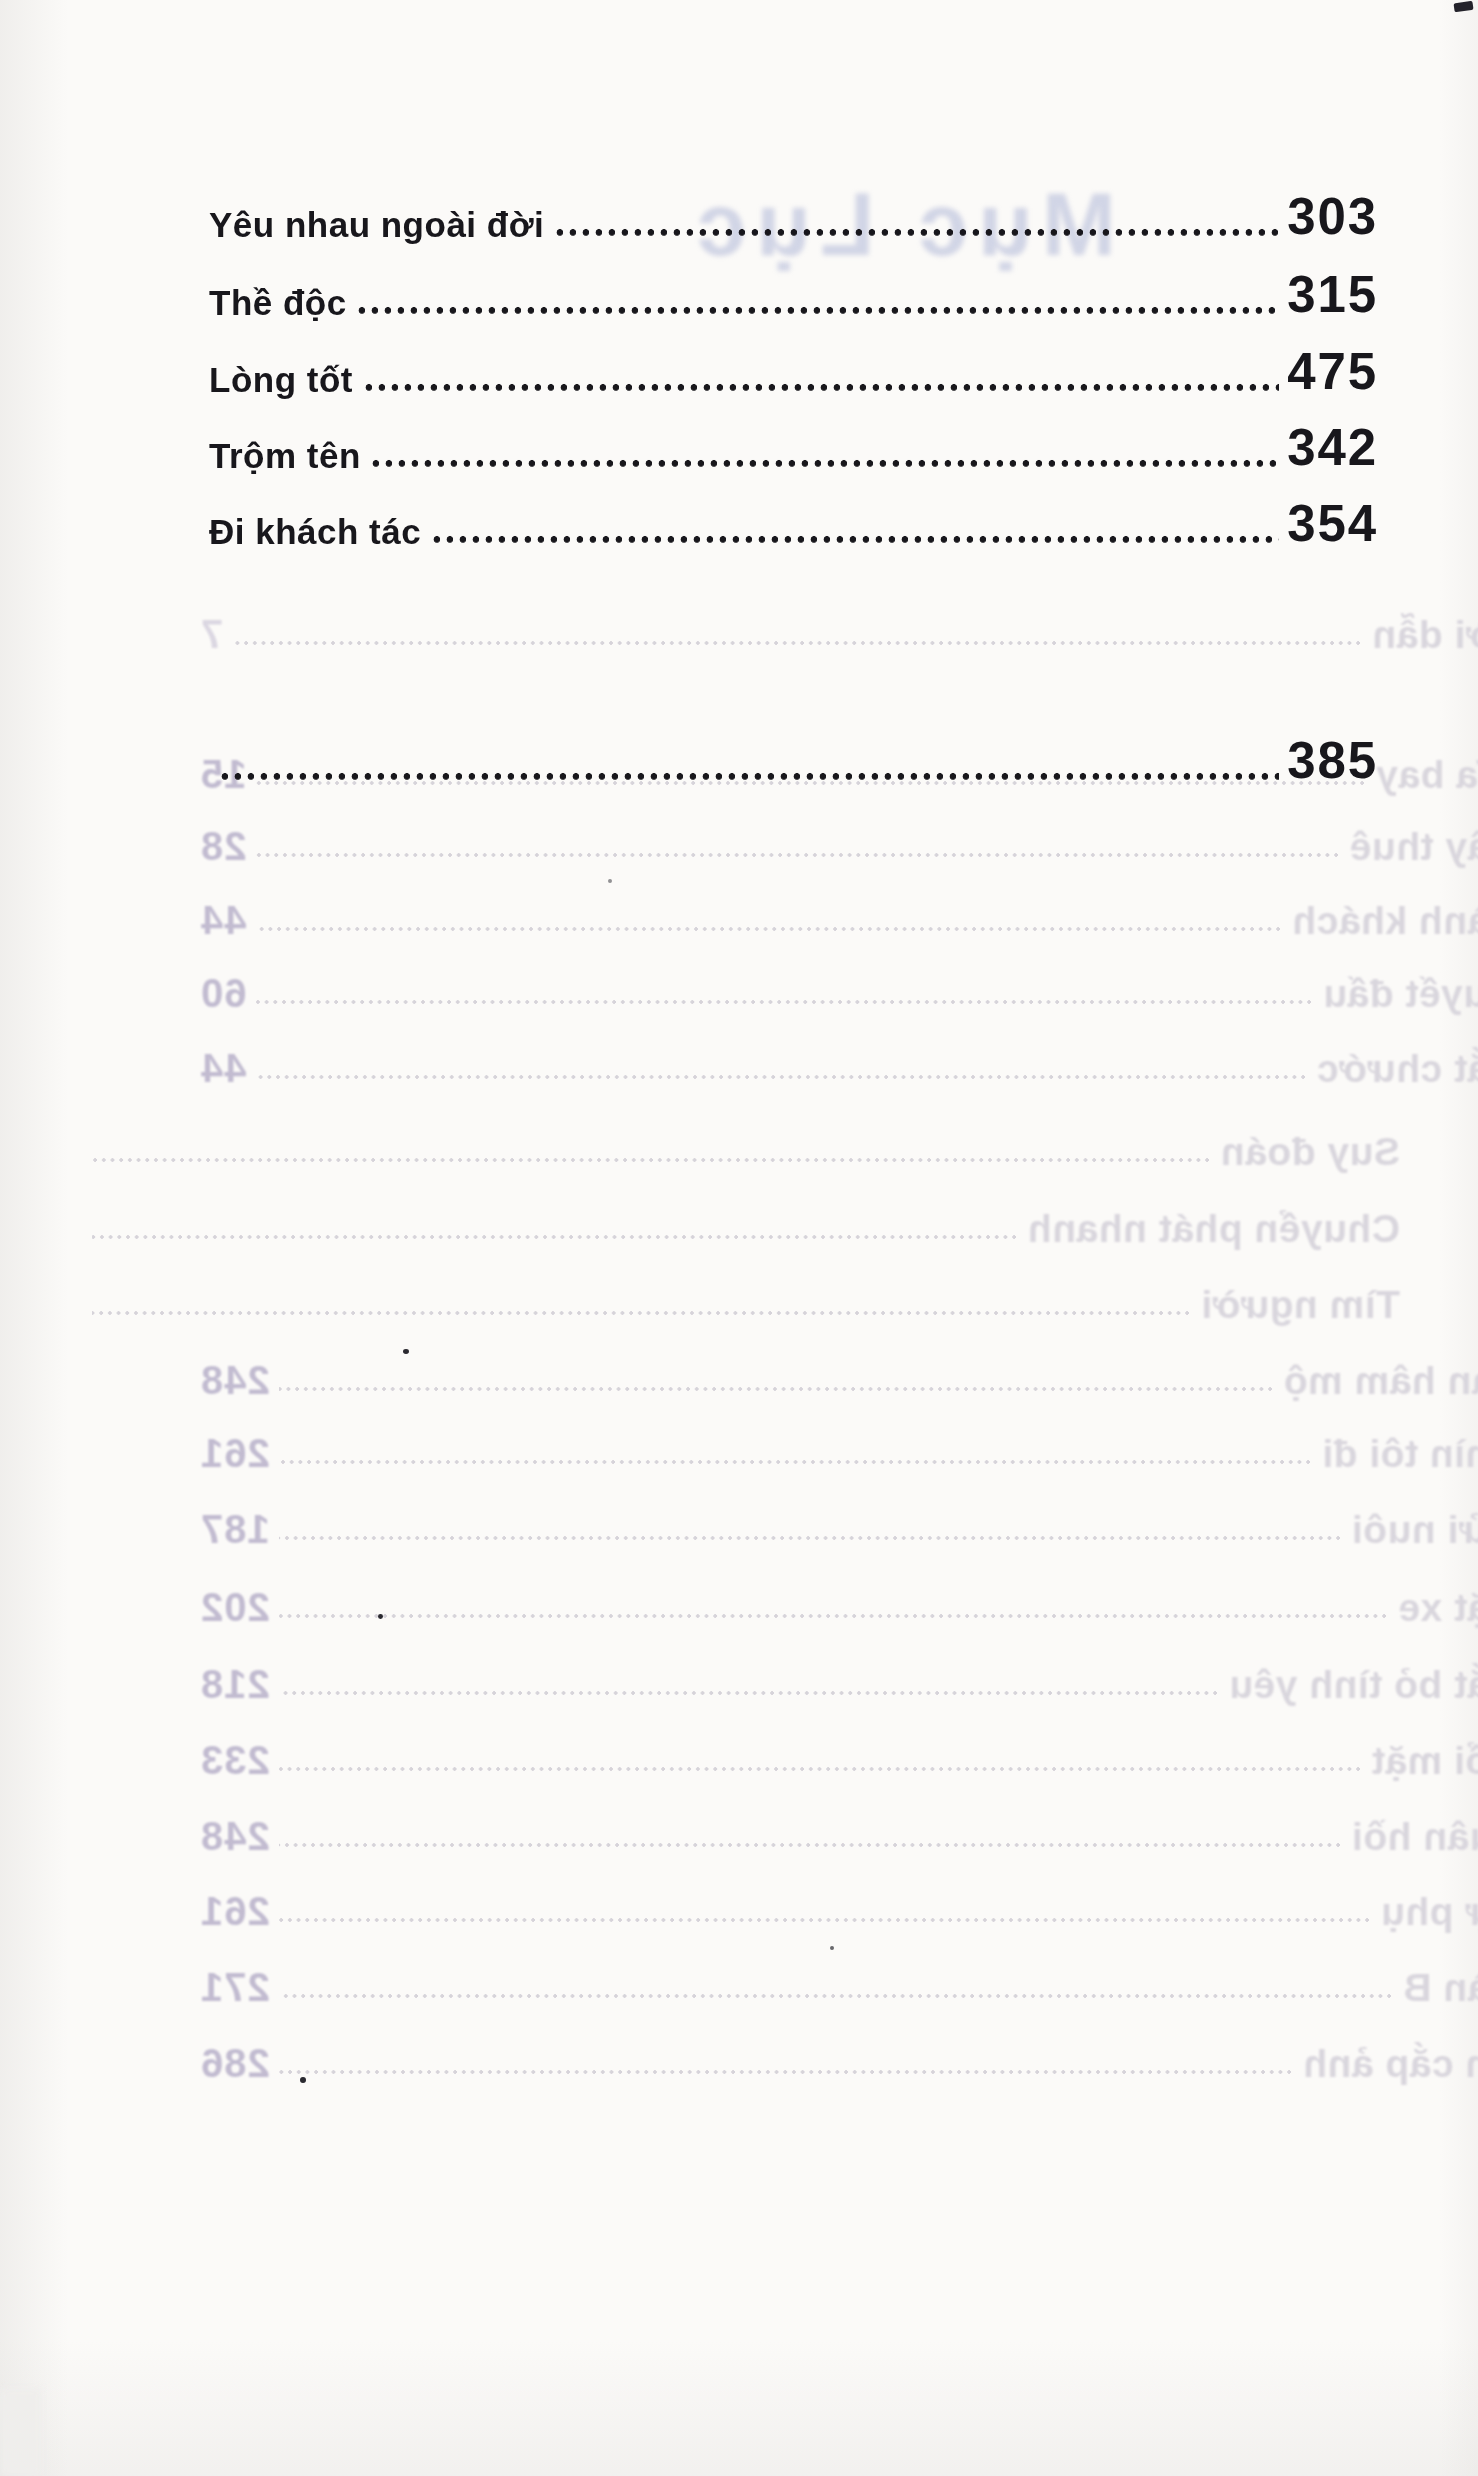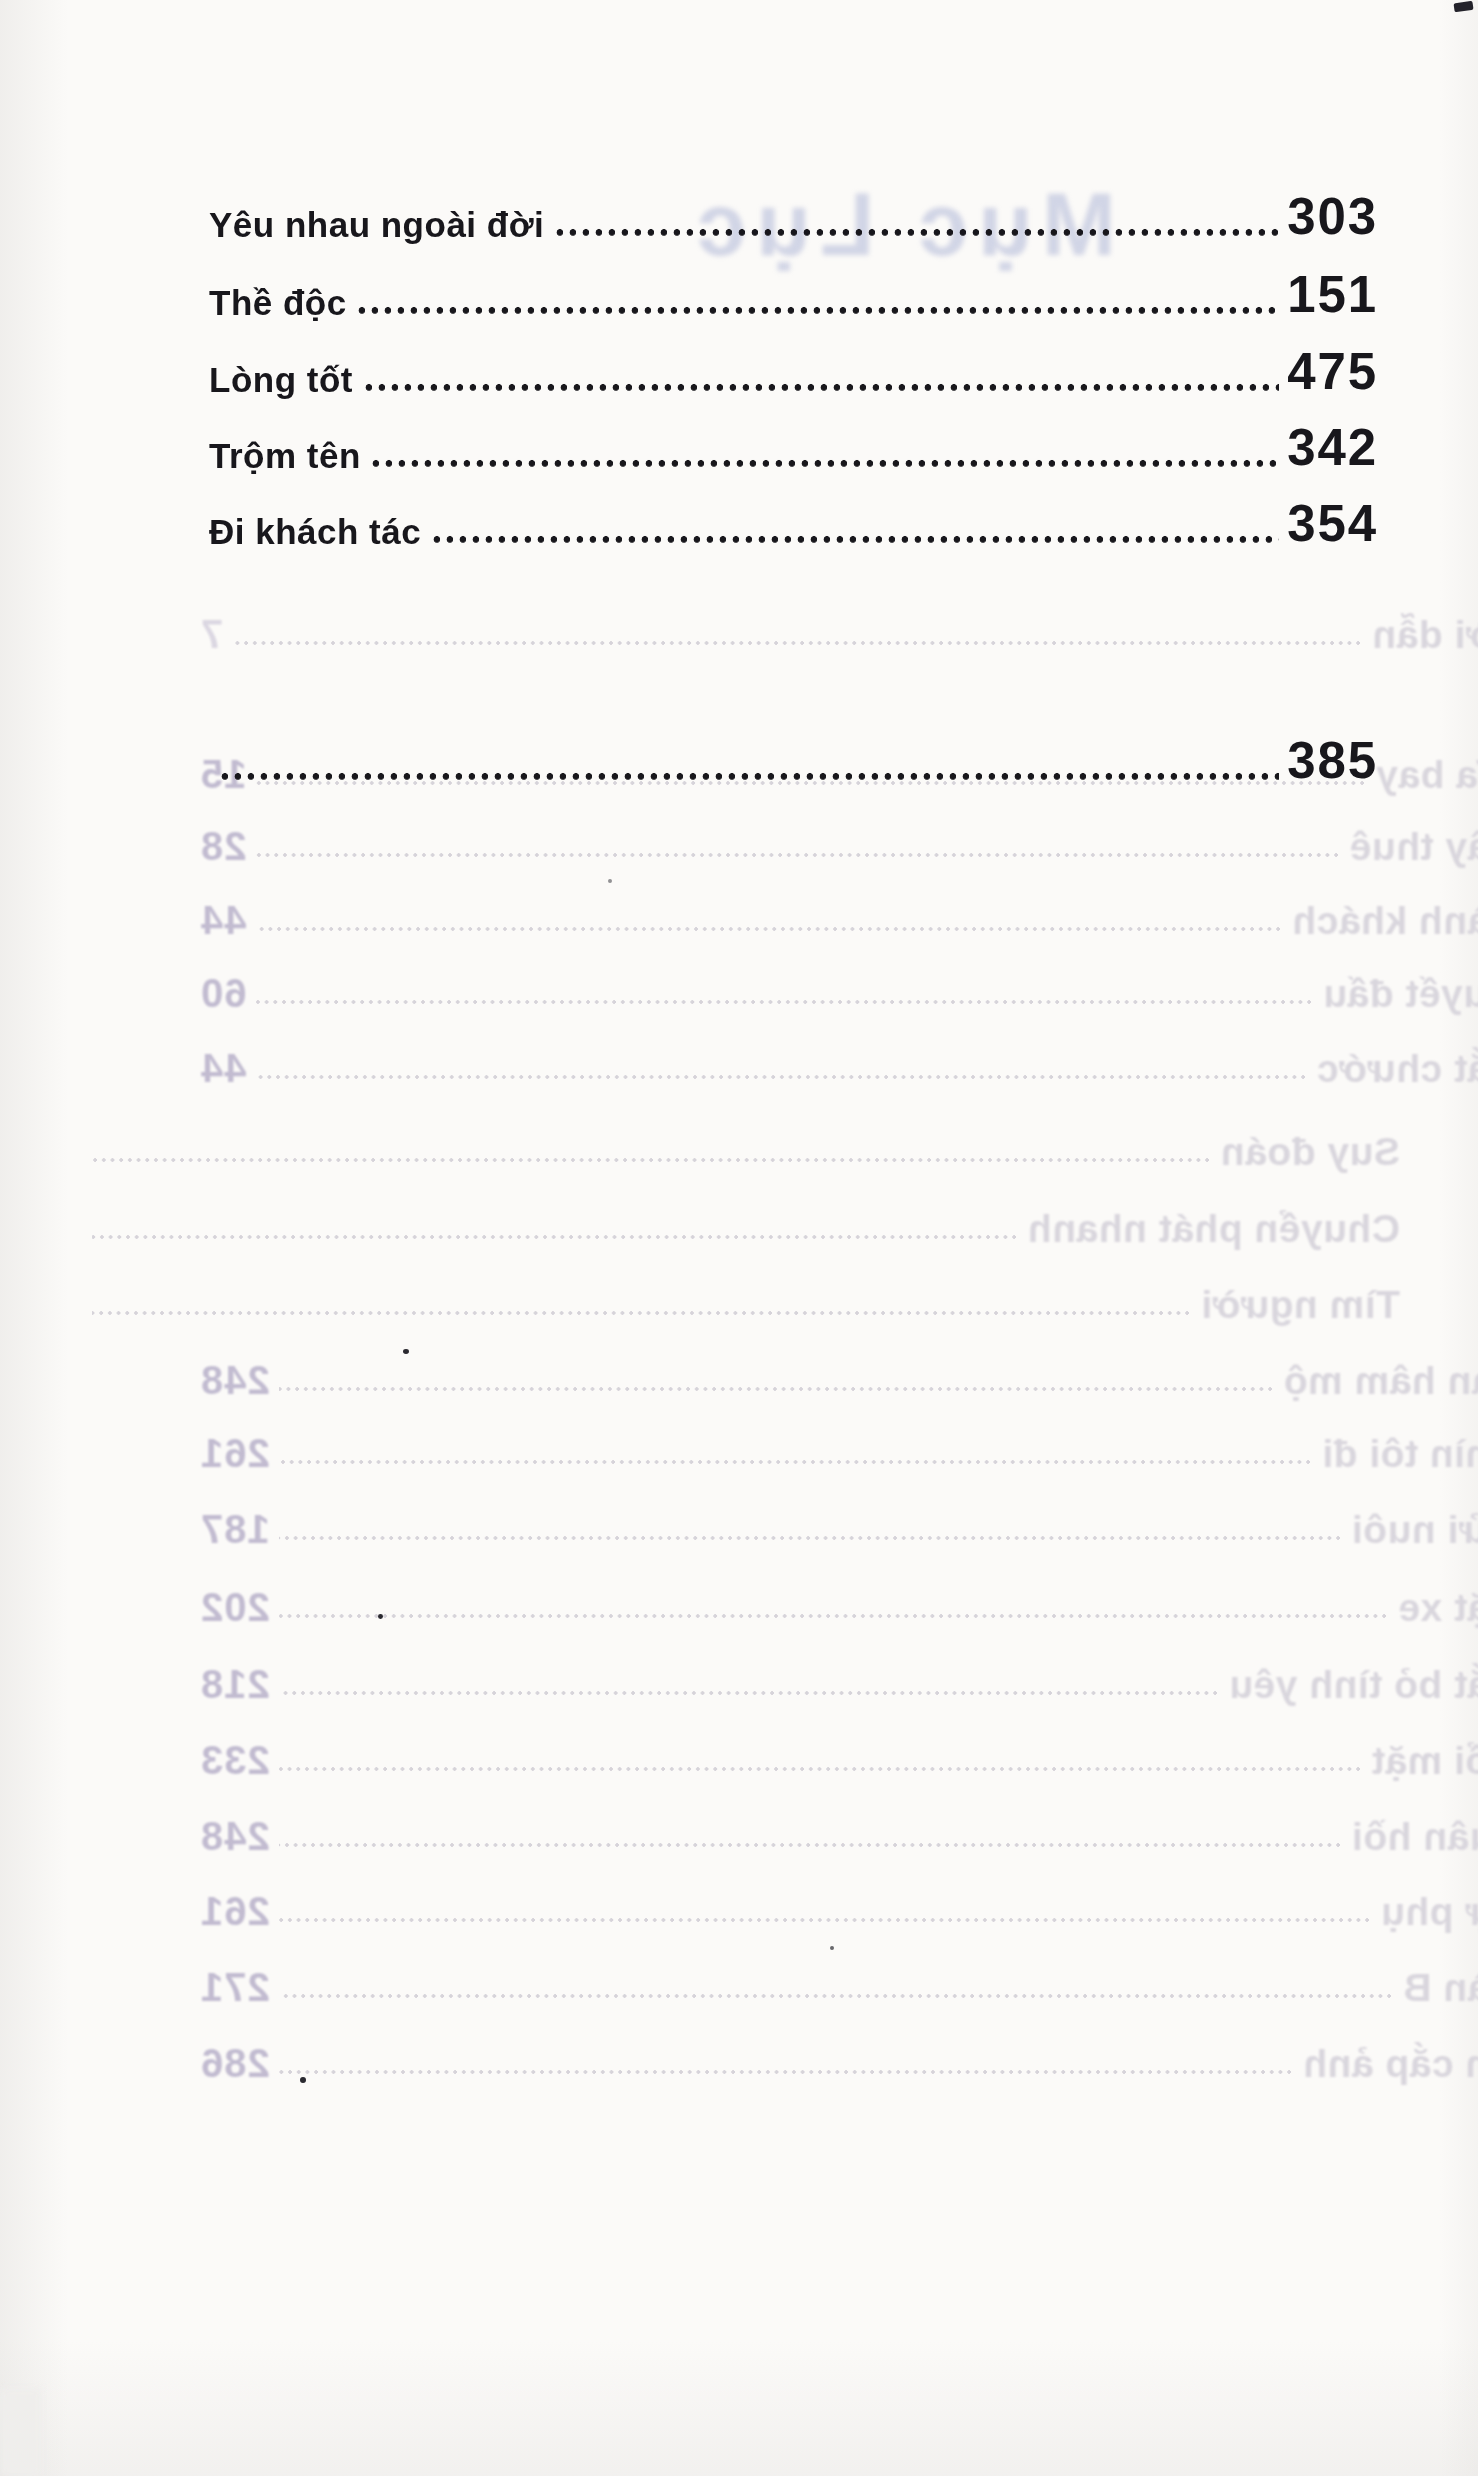--- a/index.html
+++ b/index.html
@@ -184,21 +184,21 @@
   </div>
 
   <div class="row" style="top:186px">
       <span class="t">Yêu nhau ngoài đời</span>
       <span class="lead"></span>
       <span class="n">303</span>
     </div>
   <div class="row" style="top:264px">
       <span class="t">Thề độc</span>
       <span class="lead"></span>
-      <span class="n">151</span>
+      <span class="n">315</span>
     </div>
   <div class="row" style="top:341px">
       <span class="t">Lòng tốt</span>
       <span class="lead"></span>
       <span class="n">475</span>
     </div>
   <div class="row" style="top:417px">
       <span class="t">Trộm tên</span>
       <span class="lead"></span>
       <span class="n">342</span>

